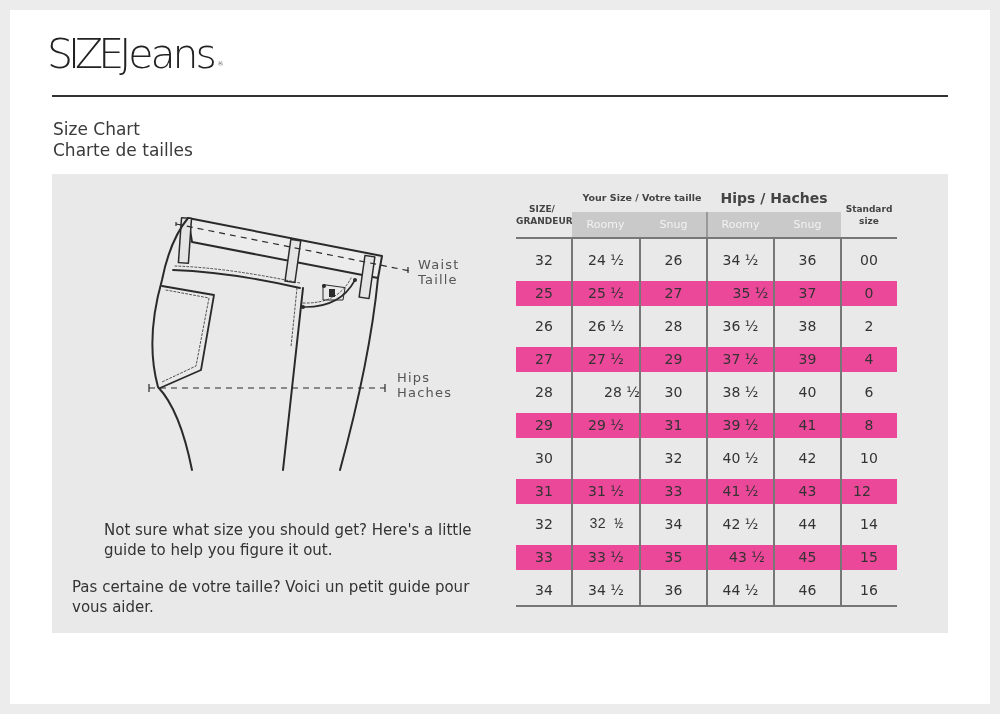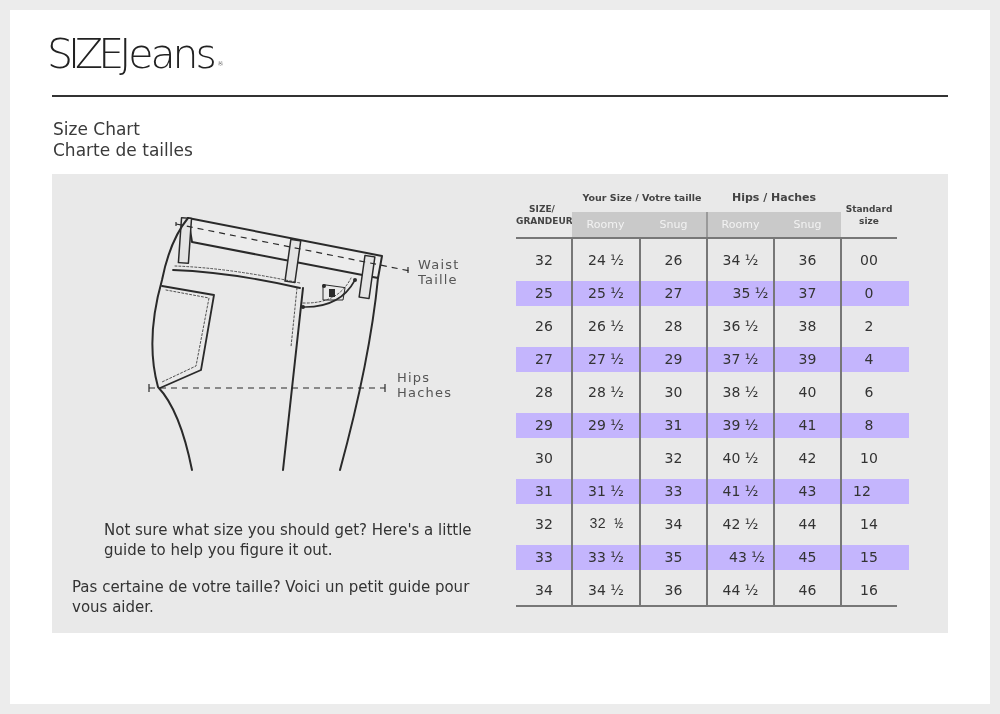--- a/index.html
+++ b/index.html
@@ -26,21 +26,21 @@
   .guide.fr { top:577px; }
 
   
   .tbl { position:absolute; left:516px; top:186px; width:381px; }
   .hdr-small { position:absolute; font-size:9px; font-weight:bold; color:#444; text-align:center; line-height:12px; }
   .band { position:absolute; top:26px; height:26px; background:#c9c9c9; }
   .band-label { position:absolute; top:26px; height:26px; line-height:26px; font-size:11px; color:#f2f2f2; text-align:center; }
   .hrule { position:absolute; left:0; width:381px; height:2px; background:#777; }
   .vline { position:absolute; width:2px; background:#777; }
   .row { position:absolute; left:0; width:381px; height:25px; }
-  .row.shade { background:#c4b5fd;padding-left:12px; }
+  .row.shade { background:#ec4899; }
   .cell { position:absolute; top:0; height:25px; line-height:25px; text-align:center; font-size:14px; color:#333; }
 </style>
 </head>
 <body>
 
 <div class="card"></div>
 
 <div class="logo"><span class="yoga">SIZE</span><span>Jeans</span><sup>®</sup></div>
 
 <div class="rule"></div>
@@ -103,21 +103,21 @@
 
 <div class="guide en">Not sure what size you should get? Here's a little guide to help you figure it out.</div>
 <div class="guide fr">Pas certaine de votre taille? Voici un petit guide pour vous aider.</div>
 
 <div class="tbl" id="tbl">
   <div class="hdr-small" style="left:0; top:17px; width:52px;">
     <div>SIZE/</div>
       <div>GRANDEUR</div>
   </div>
   <div class="hdr-small" style="left:56px; top:6px; width:140px; font-size:9.5px;">Your Size / Votre taille</div>
-  <div class="hdr-small" style="left:191px; top:6px; width:134px; font-size:11px;">Hips / Haches</div>
+  <div class="hdr-small" style="left:191px; top:6px; width:134px; font-size:14px;">Hips / Haches</div>
   <div class="hdr-small" style="left:325px; top:17px; width:56px;">
     <div>Standard</div>
       <div>size</div>
   </div>
 
   <div class="band" style="left:56px; width:269px;"></div>
   <div class="vline" style="left:190px; top:26px; height:26px; background:#9a9a9a;"></div>
   <div class="band-label" style="left:56px; width:67px;">Roomy</div>
   <div class="band-label" style="left:124px; width:67px;">Snug</div>
   <div class="band-label" style="left:191px; width:67px;">Roomy</div>
@@ -154,21 +154,21 @@
       <div class="row shade" style="top: 161px;">
         <div class="cell" style="left: 0px; width: 56px;">27</div>
         <div class="cell" style="left: 56px; width: 68px;">27 ½</div>
         <div class="cell" style="left: 124px; width: 67px;">29</div>
         <div class="cell" style="left: 191px; width: 67px;">37 ½</div>
         <div class="cell" style="left: 258px; width: 67px;">39</div>
         <div class="cell" style="left: 325px; width: 56px;">4</div>
       </div>
       <div class="row" style="top: 194px;">
         <div class="cell" style="left: 0px; width: 56px;">28</div>
-        <div class="cell" style="left: 56px; width: 68px;">28 ½</div>
+        <div class="cell" style="left: 72px; width: 68px;">28 ½</div>
         <div class="cell" style="left: 124px; width: 67px;">30</div>
         <div class="cell" style="left: 191px; width: 67px;">38 ½</div>
         <div class="cell" style="left: 258px; width: 67px;">40</div>
         <div class="cell" style="left: 325px; width: 56px;">6</div>
       </div>
       <div class="row shade" style="top: 227px;">
         <div class="cell" style="left: 0px; width: 56px;">29</div>
         <div class="cell" style="left: 56px; width: 68px;">29 ½</div>
         <div class="cell" style="left: 124px; width: 67px;">31</div>
         <div class="cell" style="left: 191px; width: 67px;">39 ½</div>

